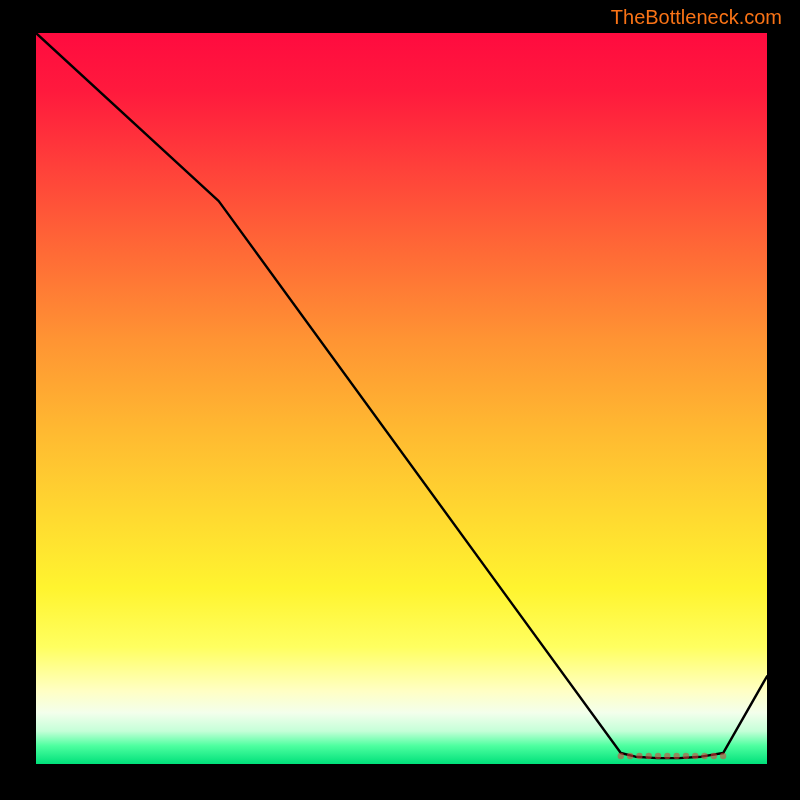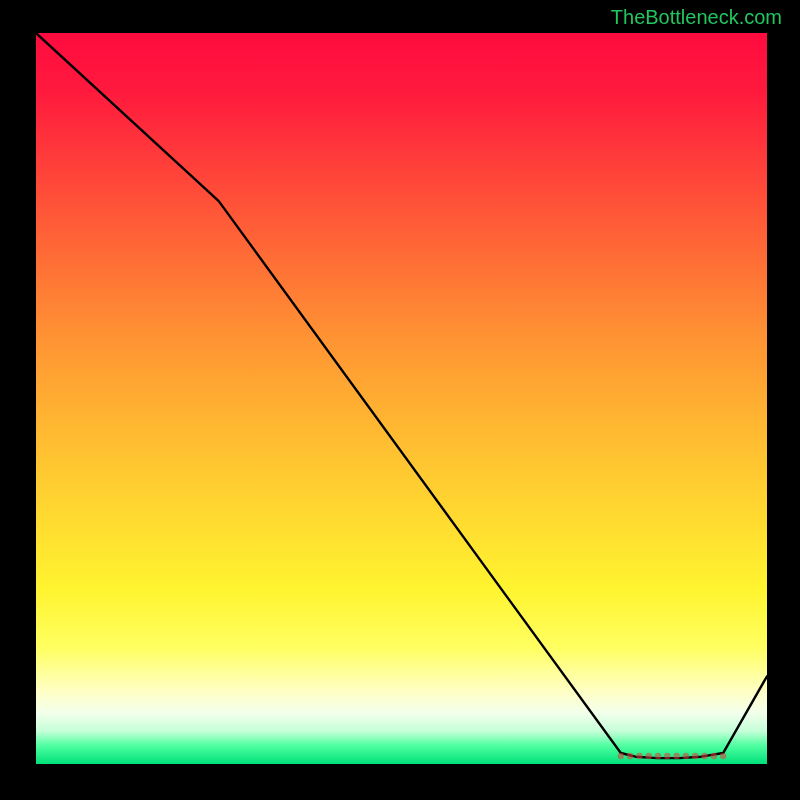--- a/index.html
+++ b/index.html
@@ -1,21 +1,21 @@
 <!DOCTYPE html>
 <html><head>
 <meta charset="utf-8">
 <style>
   * { margin: 0; padding: 0; box-sizing: border-box; }
   body { width: 800px; height: 800px; background: #000; position: relative; font-family: Arial, sans-serif; }
   .attribution {
     position: absolute;
     top: 6px;
     right: 18px;
-    color: #22c55e;
+    color: #f97316;
     font-size: 20px;
     font-weight: 500;
   }
   .plot-area {
     position: absolute;
     left: 36px;
     top: 33px;
     width: 731px;
     height: 731px;
     overflow: hidden;

